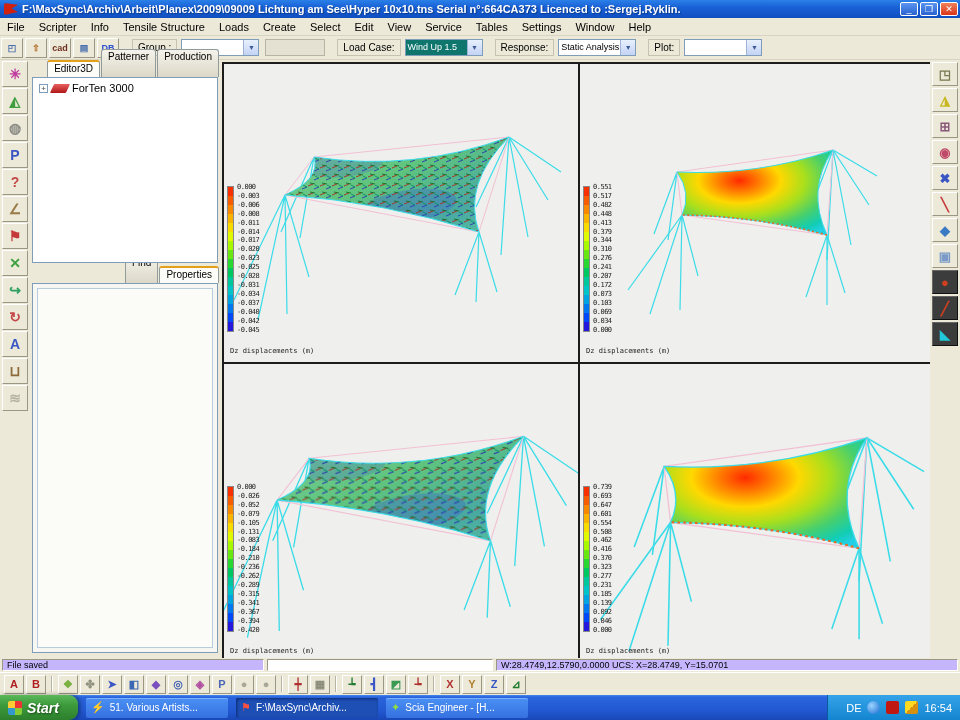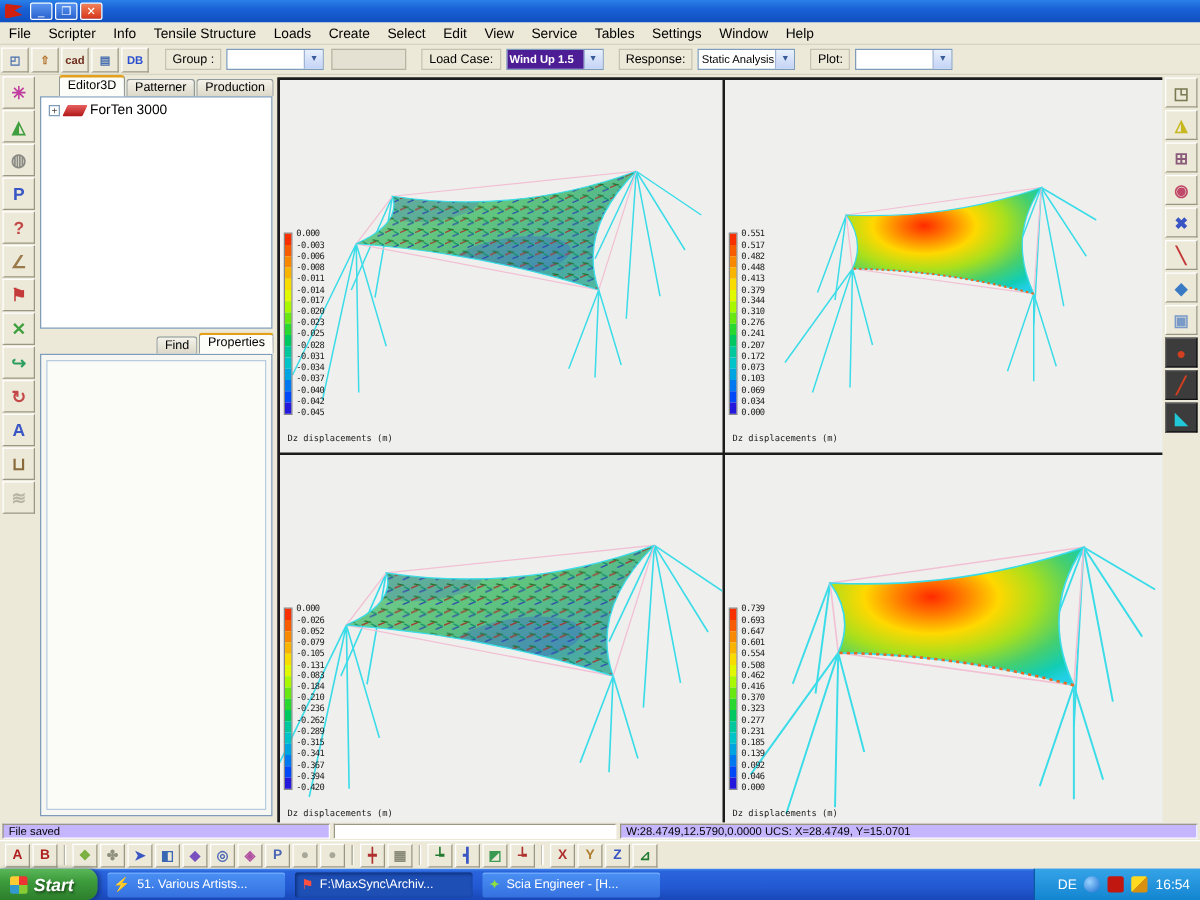--- a/index.html
+++ b/index.html
@@ -25,21 +25,21 @@
 
   
   #toolbar { position:absolute; left:0; top:36px; width:960px; height:24px; background:#ece9d8;
     display:flex; align-items:center; border-bottom:1px solid #d8d4c4; }
   .tb-ico { width:22px; height:20px; margin:0 1px; background:#ece9d8;
     border:1px solid; border-color:#fff #9a9783 #9a9783 #fff; font-size:11px; font-weight:bold;
     display:flex; align-items:center; justify-content:center; cursor:pointer; }
   .tb-label { font-size:10px; padding:2px 5px; border:1px solid #c6c3b2; background:#ece9d8; margin-left:12px; height:17px; line-height:12px; }
   .combo { display:flex; height:17px; border:1px solid #7f9db9; background:#fff; width:78px; margin-left:4px; cursor:pointer; }
   .combo .val { flex:1; font-size:9px; line-height:15px; padding:0 2px; white-space:nowrap; overflow:hidden; }
-  .combo .val.sel { background:#4c1d95; color:#fff;font-weight:bold; }
+  .combo .val.sel { background:#0f766e; color:#fff; }
   .combo .arrow { width:15px; background:linear-gradient(#e8f0fc,#c3d3f5); border-left:1px solid #9db4d6;
     color:#3a5a9a; font-size:7px; text-align:center; line-height:15px; }
   .graybox { width:60px; height:17px; border:1px solid #b8b4a4; background:#e4e1d2; margin-left:6px; }
 
   
   #left-col { position:absolute; left:0; top:60px; width:30px; height:598px; background:#ece9d8; }
   .lt-btn { width:26px; height:26px; margin:1px 2px; background:#ece9d8;
     border:1px solid; border-color:#fff #9a9783 #9a9783 #fff; font-size:14px; font-weight:bold;
     display:flex; align-items:center; justify-content:center; cursor:pointer; }
 
@@ -47,21 +47,21 @@
   #right-col { position:absolute; right:0; top:60px; width:30px; height:598px; background:#ece9d8; }
   .rt-btn { width:26px; height:24px; margin:2px; background:#ece9d8;
     border:1px solid; border-color:#fff #9a9783 #9a9783 #fff; font-size:13px; font-weight:bold;
     display:flex; align-items:center; justify-content:center; cursor:pointer; }
   .rt-btn[data-dark="dark"] { background:#3c3c3c; border-color:#666 #111 #111 #666; }
 
   
   #left-panel { position:absolute; left:30px; top:60px; width:190px; height:598px; background:#ece9d8; }
   .tabrow { display:flex; align-items:flex-end; height:17px; padding-left:2px;justify-content:flex-end; }
   .tab { font-size:10px; padding:1px 6px 1px 6px; border:1px solid #919b9c; border-bottom:none;
-    border-radius:3px 3px 0 0; background:linear-gradient(#f4f2ea,#dcd8c8); margin-right:1px; cursor:pointer; height:14px; }
+    border-radius:3px 3px 0 0; background:linear-gradient(#f4f2ea,#dcd8c8); margin-right:1px; cursor:pointer; height:28px; }
   .tab.active { background:#fcfcf9; border-top:2px solid #e5a01a; height:17px; font-weight:normal; position:relative; z-index:2; }
   .panel-box { background:#fff; border:1px solid #7f9db9; margin:0 2px; position:relative; }
   #tree-box { height:186px; }
   .tree-item { display:flex; align-items:center; padding:4px 2px 0 6px; font-size:11px; }
   .expander { width:9px; height:9px; border:1px solid #7f9db9; background:#fff; font-size:8px; line-height:7px;
     text-align:center; margin-right:4px; color:#444; cursor:pointer; }
   .tree-ico { width:16px; height:9px; background:linear-gradient(#e86060,#b01818); margin-right:4px;
     transform:skewX(-25deg); border-radius:1px; }
   #props-box { height:370px; margin-top:0; background:#f6f6f2; }
   #props-inner { position:absolute; inset:4px; background:#fbfbf8; border:1px solid #b8cce0; }
@@ -172,20 +172,21 @@
       </g>
       <path d="M97,108 L253,86 L247,171 L102,151 Z" fill="none" stroke="#f2c0d4" stroke-width="1"></path>
       <path d="M97,108 Q178,112 253,86 Q226,125 247,171 Q176,152 102,151 Q112,129 97,108 Z" fill="url(#contGrad)" stroke="#3adce8" stroke-width="1"></path>
       <path d="M247,171 Q176,152 102,151" fill="none" stroke="#e86820" stroke-width="1.6" stroke-dasharray="2,2.5"></path>
     </g>
   </defs>
 </svg>
 
 <div id="titlebar">
   <div id="app-icon"></div>
+  <div id="title-text">F:\MaxSync\Archiv\Arbeit\Planex\2009\09009 Lichtung am See\Hyper 10x10.tns Serial n°:664CA373 Licenced to :Sergej.Ryklin.</div>
   <div class="win-btn">_</div>
   <div class="win-btn">❒</div>
   <div class="win-btn close">✕</div>
 </div>
 
 <div id="menubar">
 
 <span class="menu-item">File</span>
     <span class="menu-item">Scripter</span>
     <span class="menu-item">Info</span>

